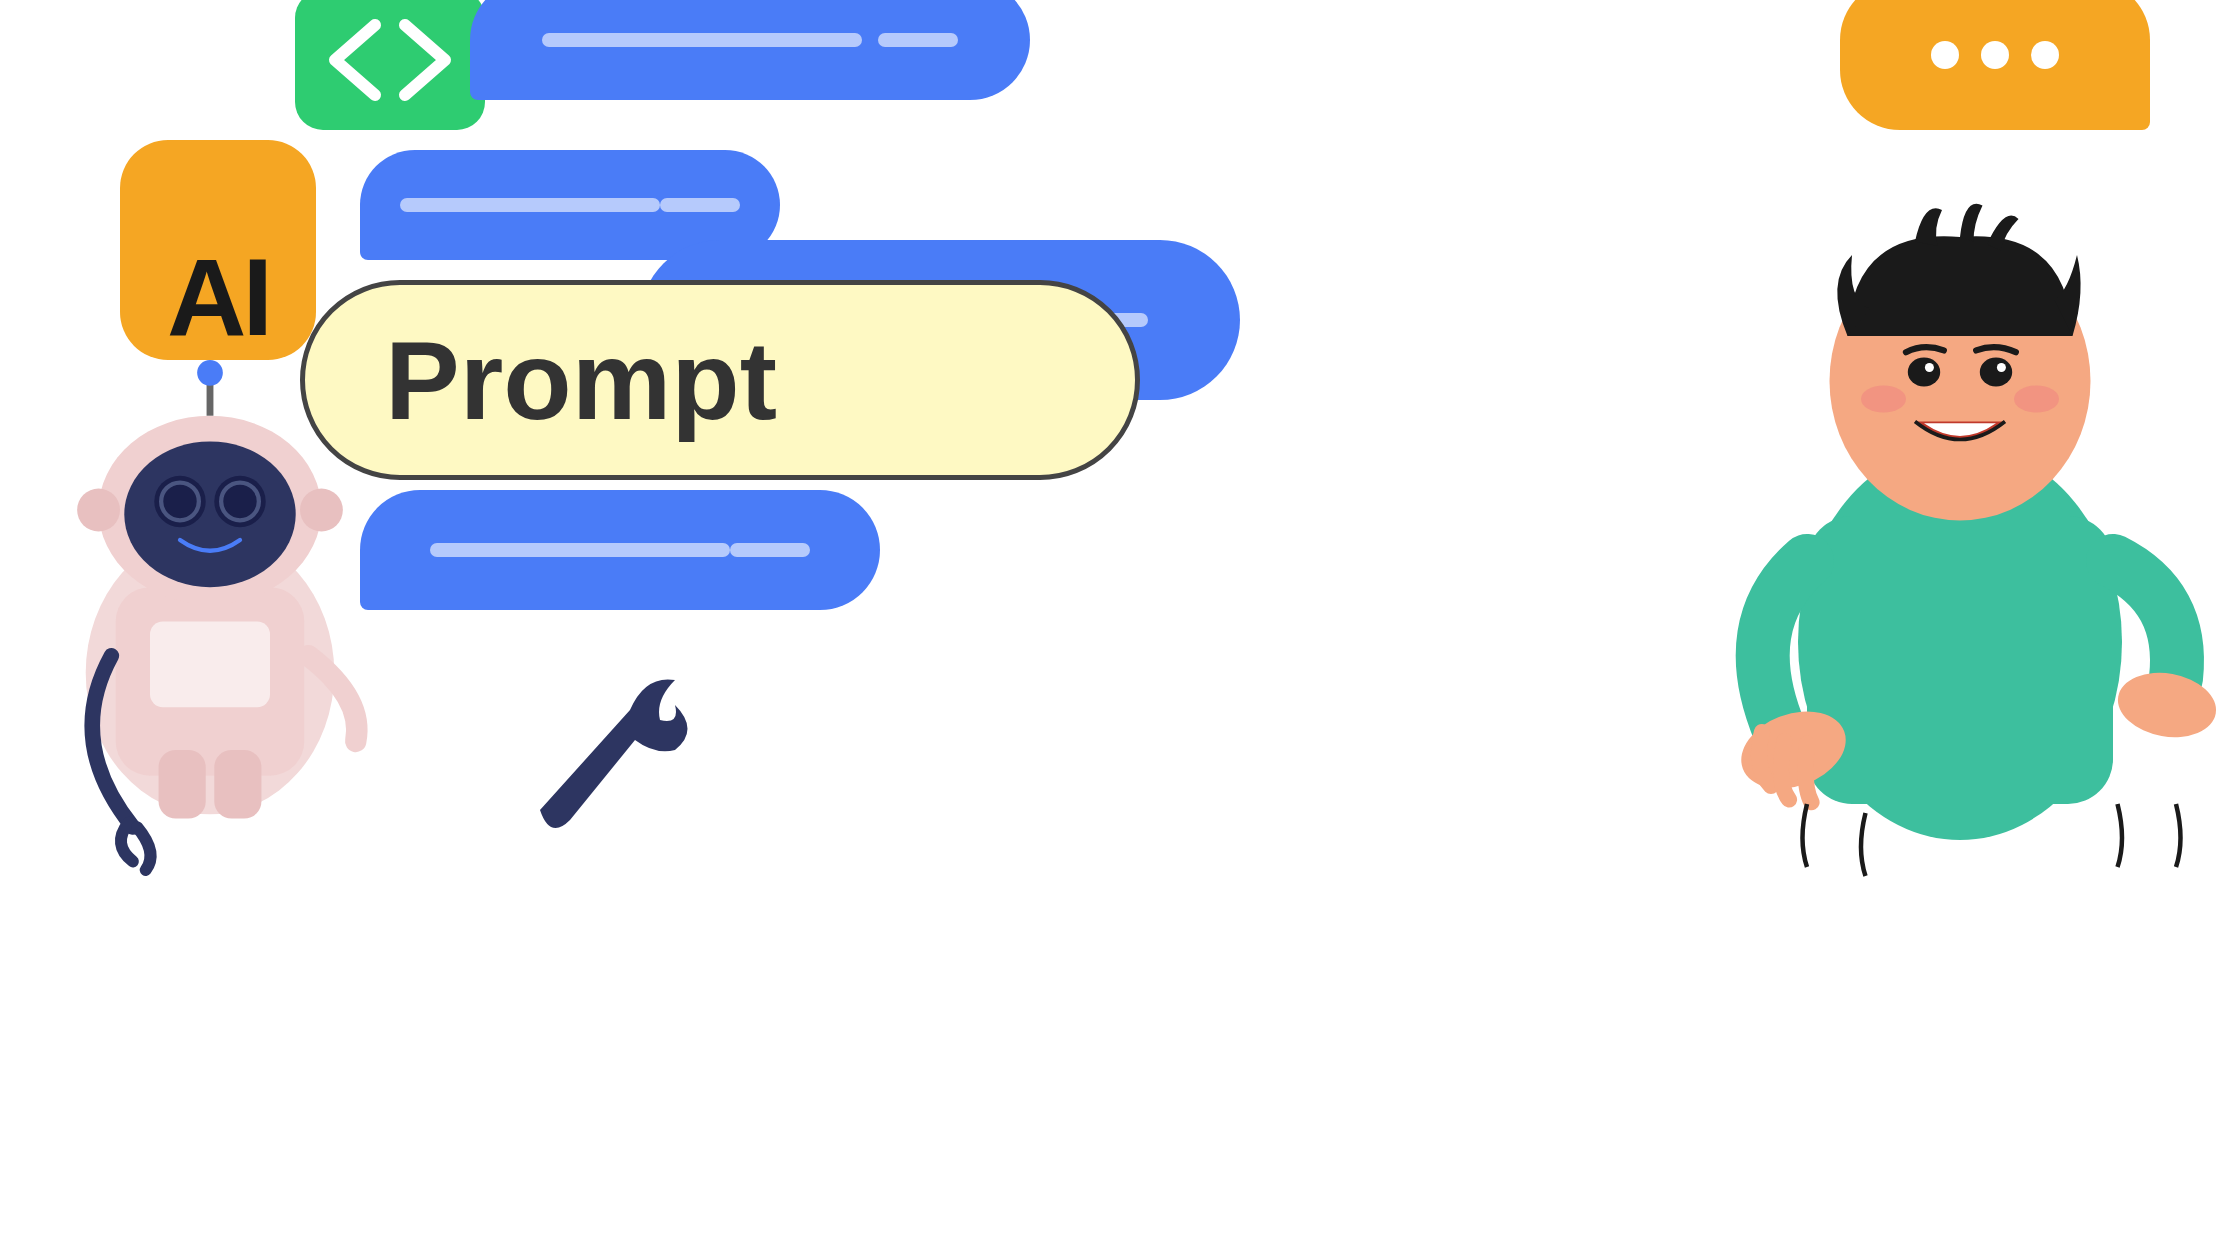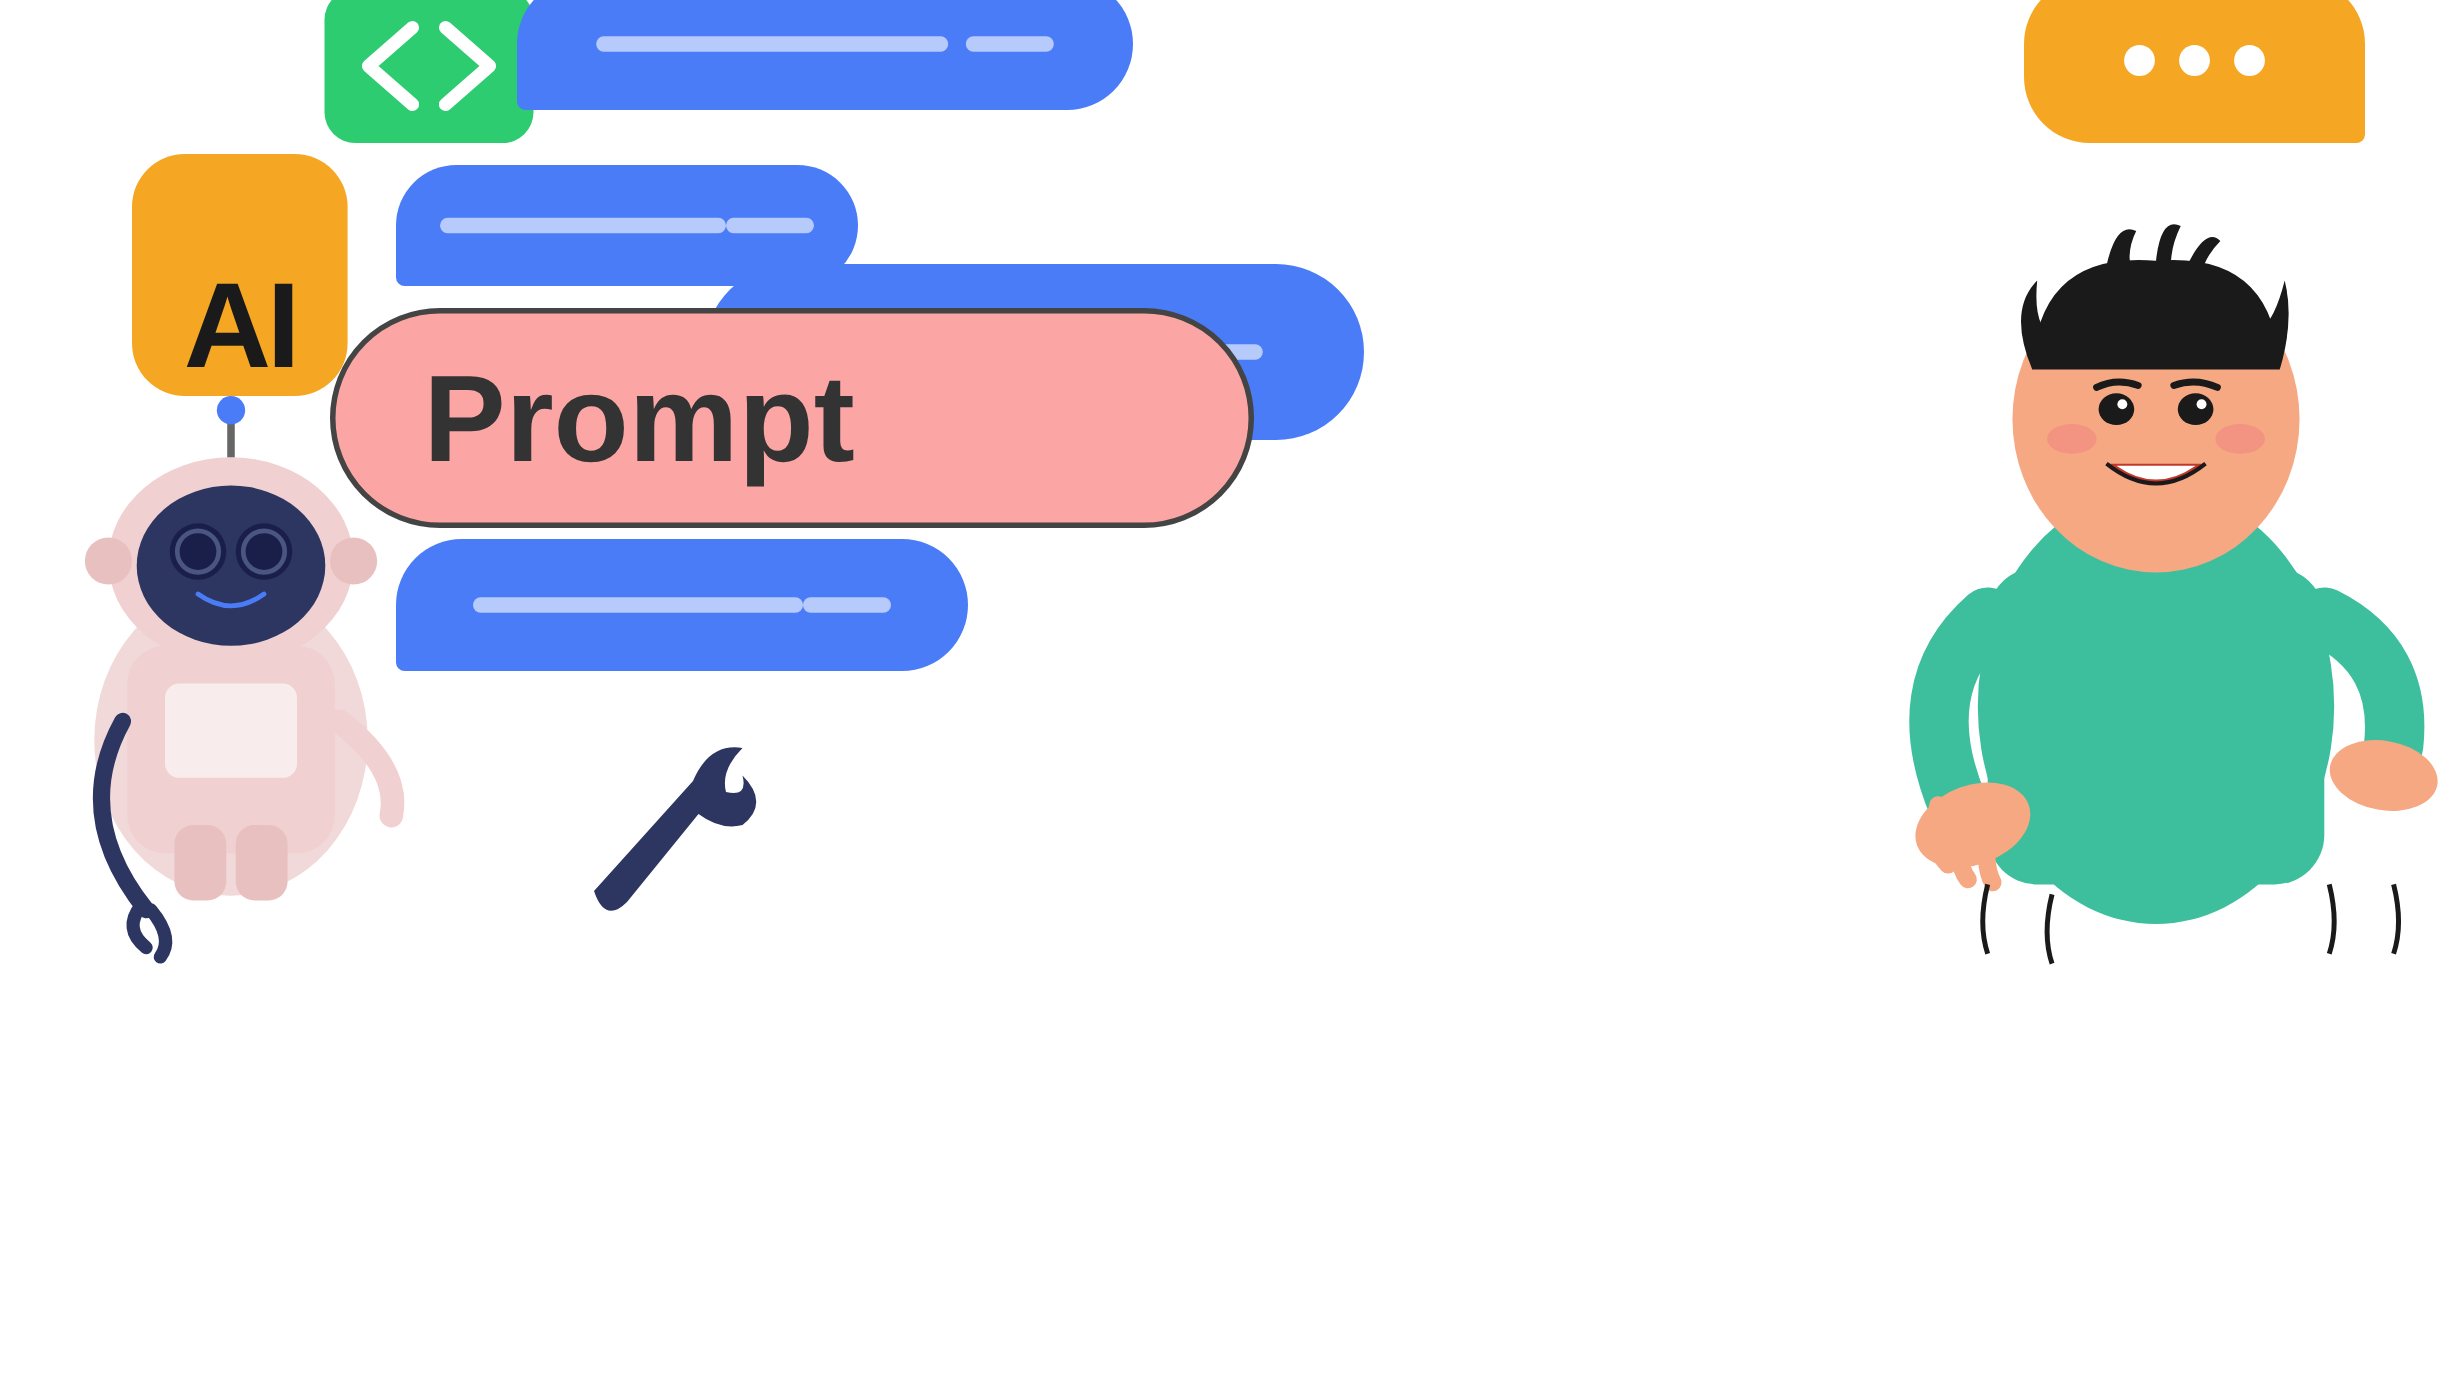--- a/index.html
+++ b/index.html
@@ -110,21 +110,21 @@
 
     
     .prompt-box {
       position: absolute;
       left: 300px;
       top: 280px;
       width: 840px;
       height: 200px;
       border: 5px solid #444;
       border-radius: 100px;
-      background: #fca5a5;
+      background: #fef9c3;
       display: flex;
       align-items: center;
       overflow: visible;
       z-index: 10;
     }
     .prompt-text {
       font-size: 112px;
       font-weight: 600;
       color: #333;
       padding-left: 80px;

